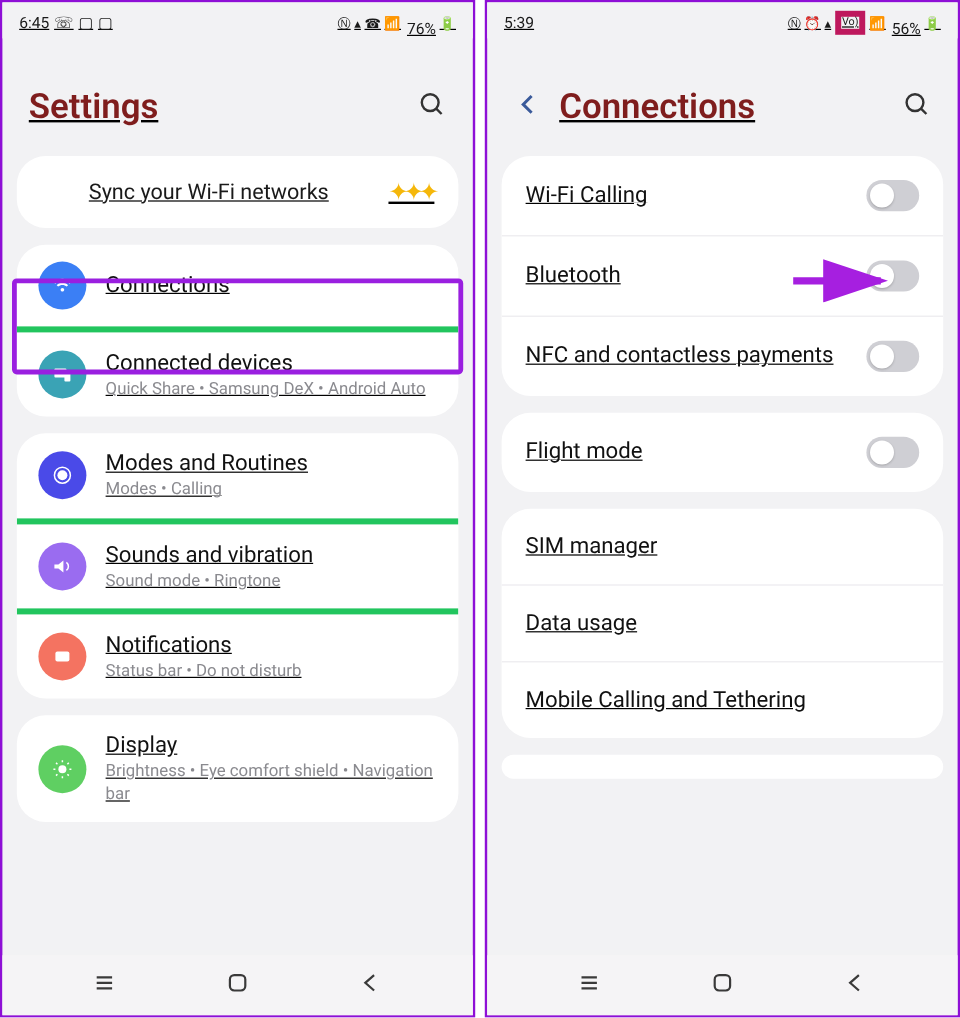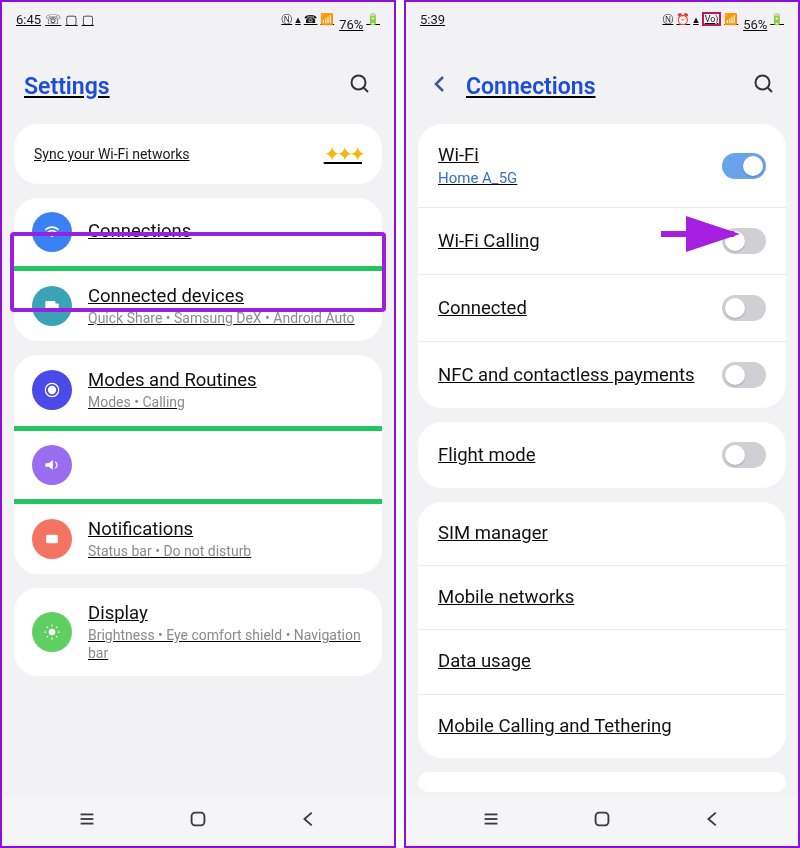--- a/index.html
+++ b/index.html
@@ -42,40 +42,40 @@
   .ic { display:inline-block; }
   
   .header {
     display: flex;
     align-items: center;
     padding: 40px 22px 24px 22px;
     gap: 14px;
   }
   .header .back { color:#3a5a9a; }
   .header h1 {
-    color: #1d4ed8;
-    font-size: 23px;
+    color: #7f1d1d;
+    font-size: 29px;
     font-weight: 600;
     flex: 1;
   }
   .header .search { color:#333; }
   
   .content { flex:1; overflow:hidden; padding: 0 12px; }
   .card {
     background: #fff;
     border-radius: 24px;
     margin-bottom: 14px;
     overflow: hidden;
   }
   .sync-card {
     display:flex;
     align-items:center;
     padding: 18px 20px;
   }
-  .sync-card .txt { flex:1; font-size:14px; color:#1a1a1a;}
+  .sync-card .txt { flex:1; font-size:18px; color:#1a1a1a;margin-left:40px;}
   .sparkle { color:#f5b70a; font-size:20px; letter-spacing:-4px;}
   .row {
     display: flex;
     align-items: center;
     padding: 14px 18px;
     gap: 16px;
   }
   .row + .row { border-top: 5px solid #22c55e; }
   .iconwrap {
     width: 40px; height: 40px; border-radius: 50%;
@@ -210,20 +210,24 @@
           <div class="rowsub">Modes  •  Calling</div>
         </div>
       </div>
       <div class="row">
         <div class="iconwrap icon-purple">
           <svg viewBox="0 0 24 24" fill="#fff">
               <path d="M4 10v4h4l5 4V6l-5 4H4z"></path>
               <path d="M16 8c1.3 1 2 2.4 2 4s-.7 3-2 4" fill="none" stroke="#fff" stroke-width="1.5"></path>
             </svg>
         </div>
+        <div class="rowtext">
+          <div class="rowtitle">Sounds and vibration</div>
+          <div class="rowsub">Sound mode  •  Ringtone</div>
+        </div>
       </div>
       <div class="row">
         <div class="iconwrap icon-coral">
           <svg viewBox="0 0 24 24" fill="#fff">
               <rect x="5" y="7" width="14" height="10" rx="2"></rect>
               <circle cx="9" cy="12" r="1.3"></circle>
               <circle cx="12" cy="12" r="1.3"></circle>
               <circle cx="15" cy="12" r="1.3"></circle>
             </svg>
         </div>
@@ -280,21 +284,21 @@
 
 <div class="phone">
   <div class="status-bar">
     <div class="status-left">
       <span>5:39</span>
     </div>
     <div class="status-right">
       <span class="ic">Ⓝ</span>
       <span class="ic">⏰</span>
       <span class="ic">▴</span>
-      <span class="ic" style="font-size:9px;border:2px solid #be185d;padding:0 1px;">Vo)<br></span>
+      <span class="ic" style="font-size:9px;border:5px solid #be185d;padding:0 1px;">Vo)<br></span>
       <span class="ic">📶</span>
       <span class="pct">56%</span>
       <span class="ic">🔋</span>
     </div>
   </div>
 
   <div class="header">
     <span class="back">
       <svg width="24" height="24" viewBox="0 0 24 24" fill="none" stroke="currentColor" stroke-width="2.5">
           <polyline points="15 5 8 12 15 19"></polyline>
@@ -305,53 +309,43 @@
       <svg width="24" height="24" viewBox="0 0 24 24" fill="none" stroke="currentColor" stroke-width="2">
           <circle cx="10.5" cy="10.5" r="7"></circle>
           <line x1="20" y1="20" x2="15.5" y2="15.5"></line>
         </svg>
     </span>
   </div>
 
   <div class="content">
     <div class="card">
       <div class="crow">
-        <div style="flex:1">
-          <div class="ctitle" style="flex:none">Wi-Fi</div>
-          <div class="csub">Home A_5G</div>
-        </div>
-        <div class="toggle on"></div>
-      </div>
-      <div class="crow">
         <div class="ctitle">Wi-Fi Calling</div>
         <div class="toggle"></div>
       </div>
       <div class="crow">
-        <div class="ctitle">Connected</div>
+        <div class="ctitle">Bluetooth</div>
         <div class="toggle"></div>
       </div>
       <div class="crow">
         <div class="ctitle">NFC and contactless payments</div>
         <div class="toggle"></div>
       </div>
     </div>
 
     <div class="card">
       <div class="crow">
         <div class="ctitle">Flight mode</div>
         <div class="toggle"></div>
       </div>
     </div>
 
     <div class="card">
       <div class="crow">
         <div class="ctitle">SIM manager</div>
-      </div>
-      <div class="crow">
-        <div class="ctitle">Mobile networks</div>
       </div>
       <div class="crow">
         <div class="ctitle">Data usage</div>
       </div>
       <div class="crow">
         <div class="ctitle">Mobile Calling and Tethering</div>
       </div>
     </div>
 
     <div class="card" style="height:20px"></div>

